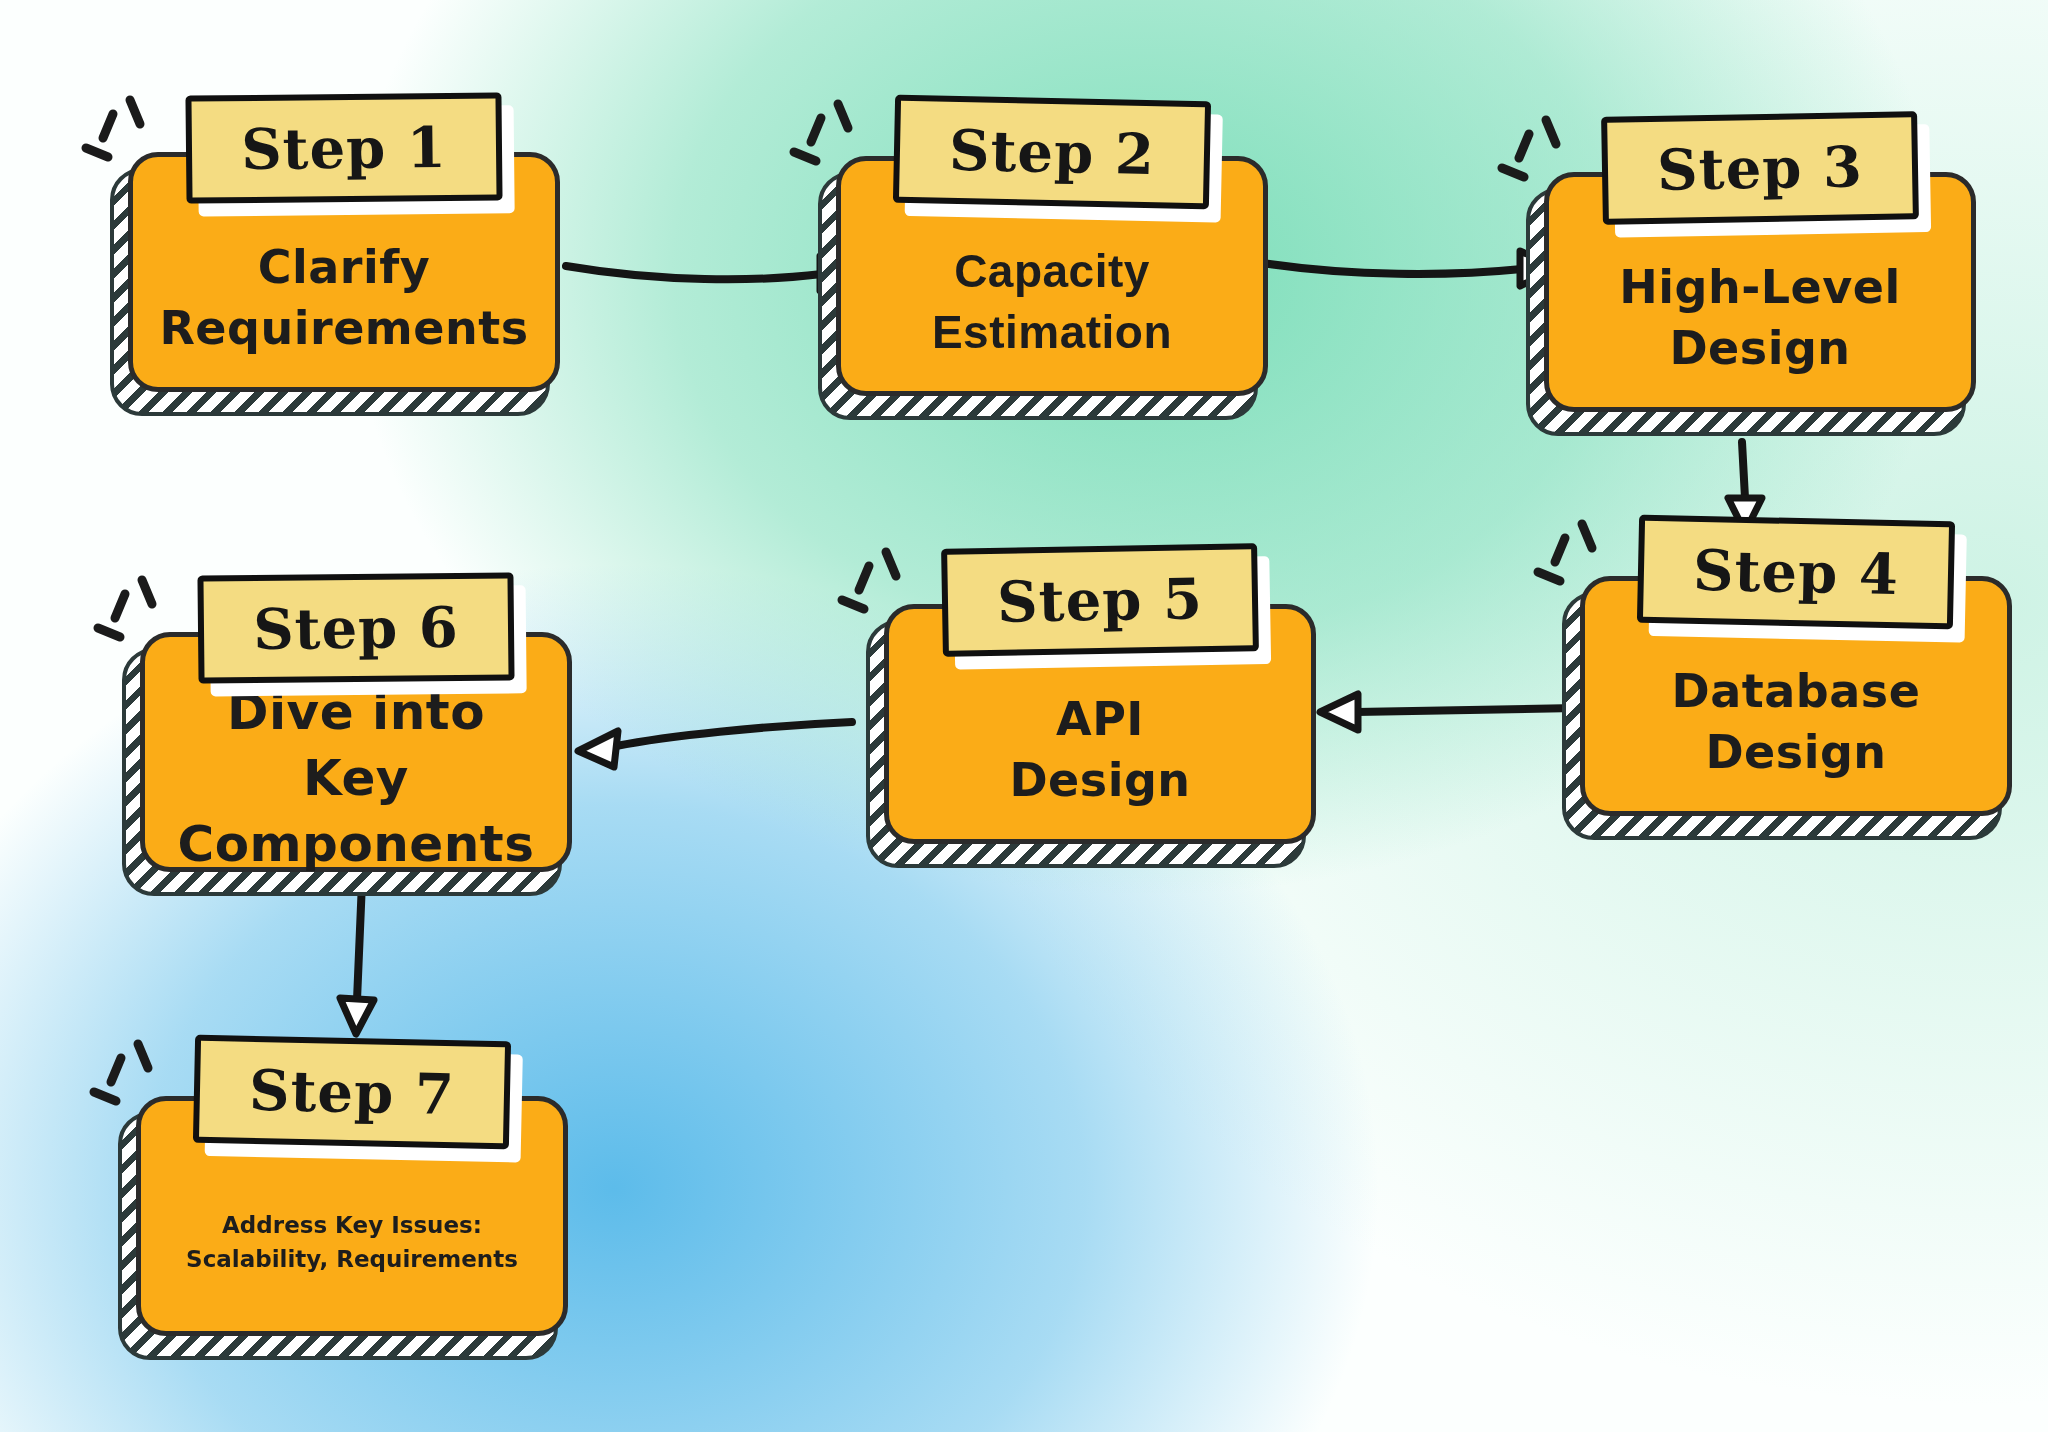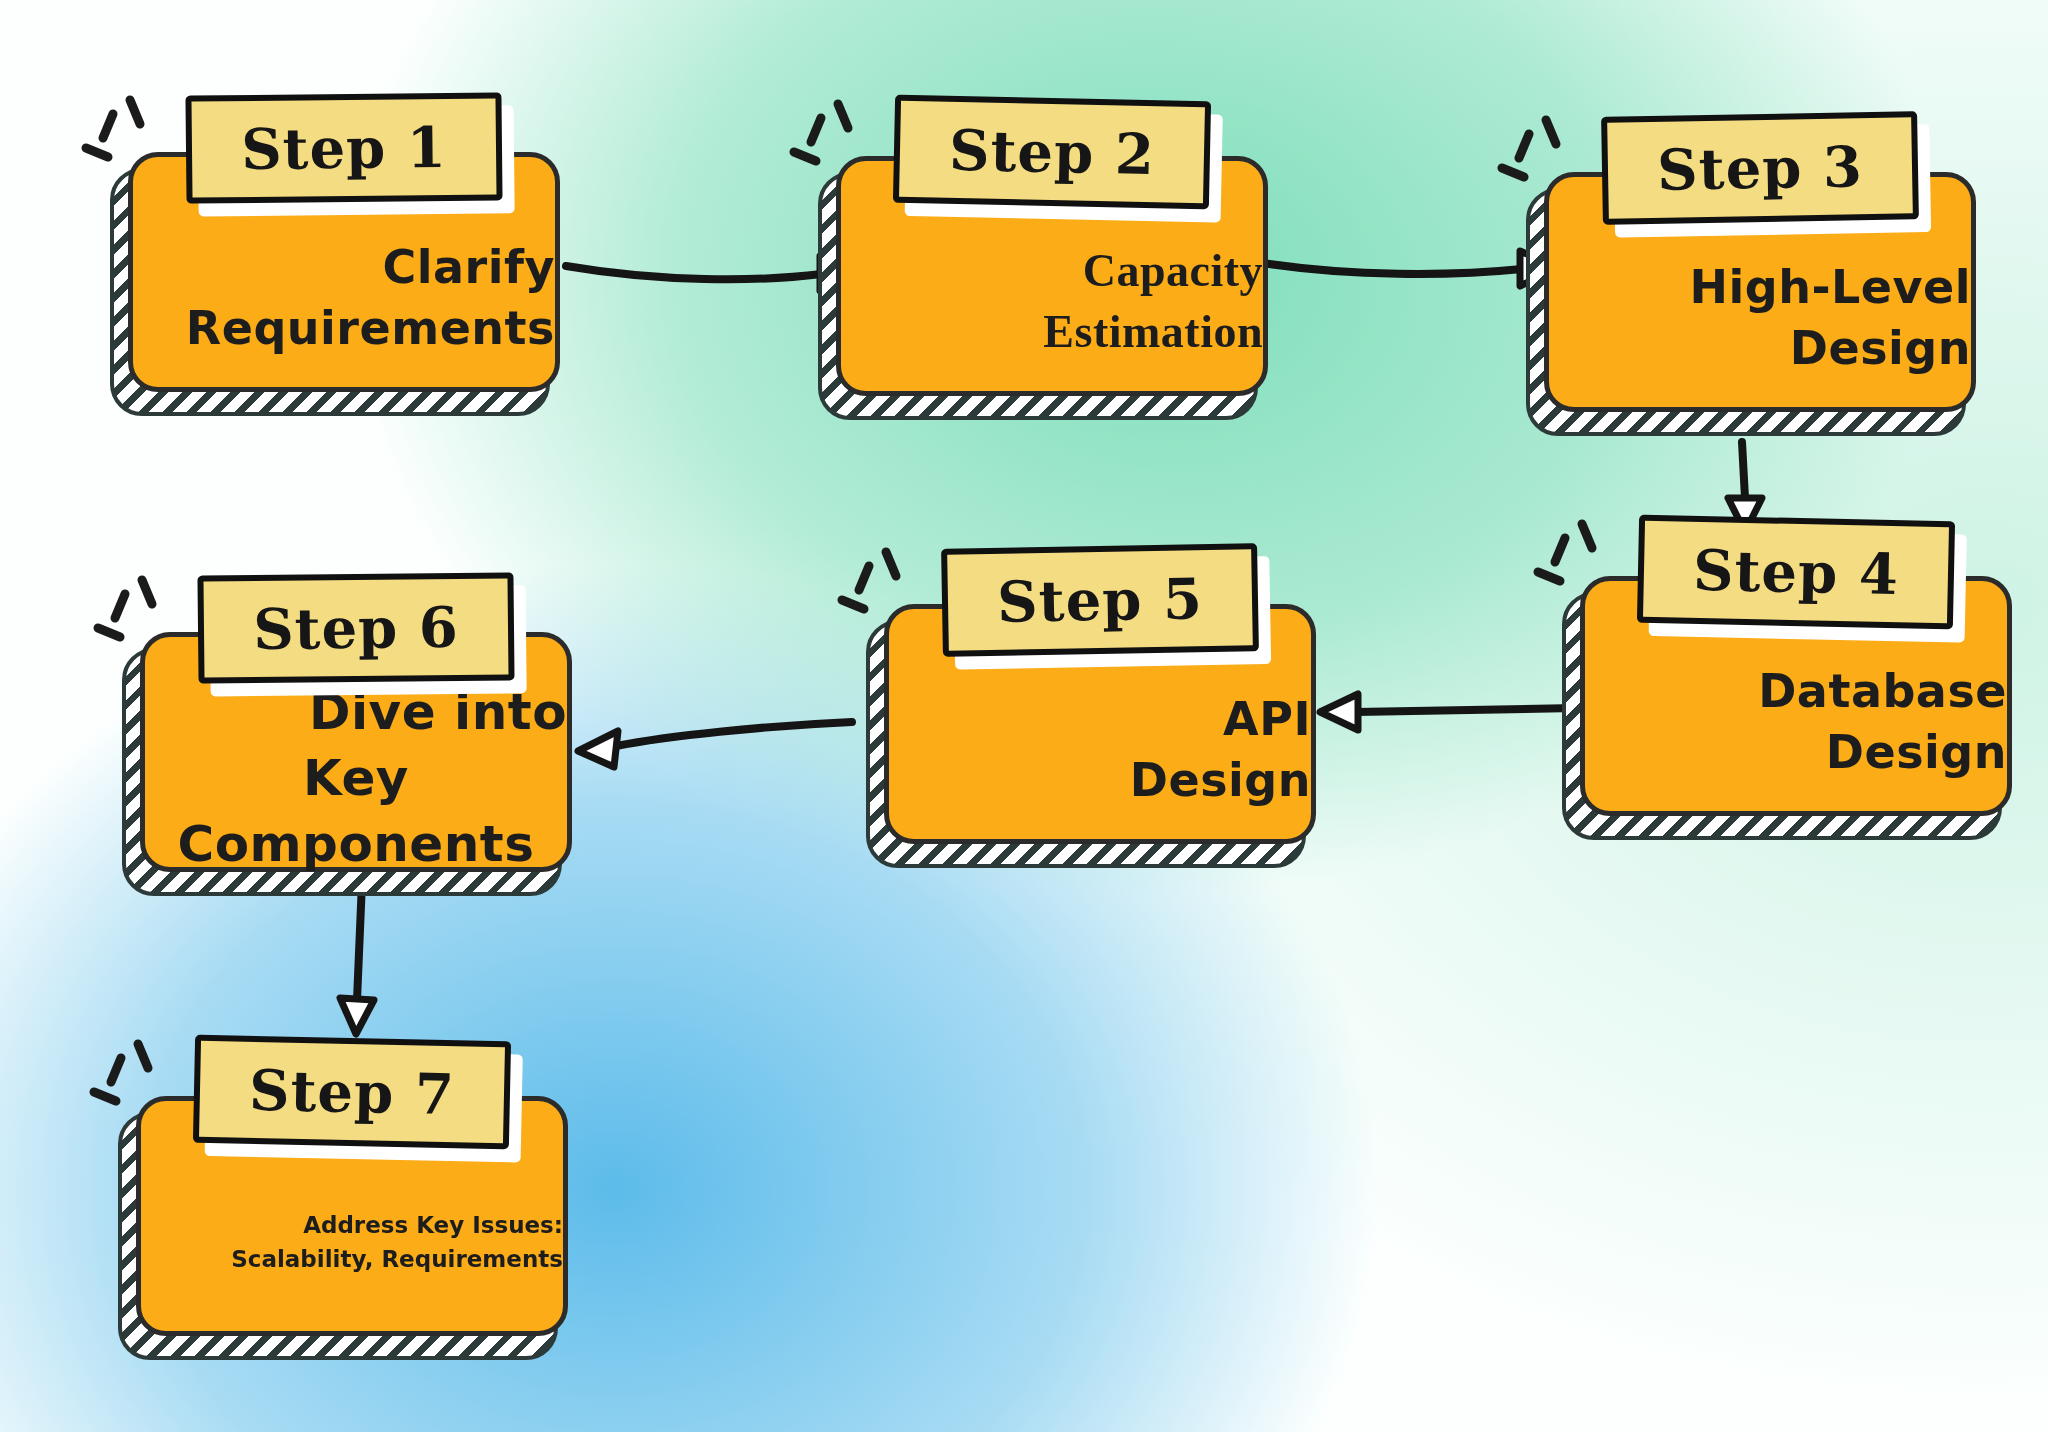--- a/index.html
+++ b/index.html
@@ -18,30 +18,30 @@
   .hatch{
     position:absolute;left:-18px;top:16px;width:432px;height:240px;
     border:4px solid #2c3a3a;border-radius:32px;
     background:repeating-linear-gradient(135deg,#2c3a3a 0 7px,#ffffff 7px 17px);
   }
   .box{
     position:absolute;left:0;top:0;width:432px;height:240px;
     background:#fbac17;
     border:5px solid #2b2b2b;border-radius:30px;
     box-sizing:border-box;
-    display:flex;flex-direction:column;justify-content:center;align-items:flex-end;
+    display:flex;flex-direction:column;justify-content:center;align-items:center;
     padding-top:52px;
   }
   .body-line{
     display:block;text-align:center;
     font-weight:700;font-size:46px;line-height:1.32;
     color:#1d1d1d;letter-spacing:0.5px;
     font-family:"DejaVu Sans", sans-serif;
   }
-  .serif .body-line{font-family:Liberation Serif, serif;}
+  .serif .body-line{font-family:Liberation Sans, sans-serif;}
   .small .body-line{font-size:23px;line-height:1.5;letter-spacing:0;}
   .mid .body-line{font-size:50px;}
   .tag{
     position:absolute;left:58px;top:-58px;width:316px;height:108px;
     background:#f4dc82;
     border:6px solid #101010;border-radius:5px;
     box-sizing:border-box;
     box-shadow:12px 13px 0 #ffffff;
     display:flex;align-items:center;justify-content:center;
   }

